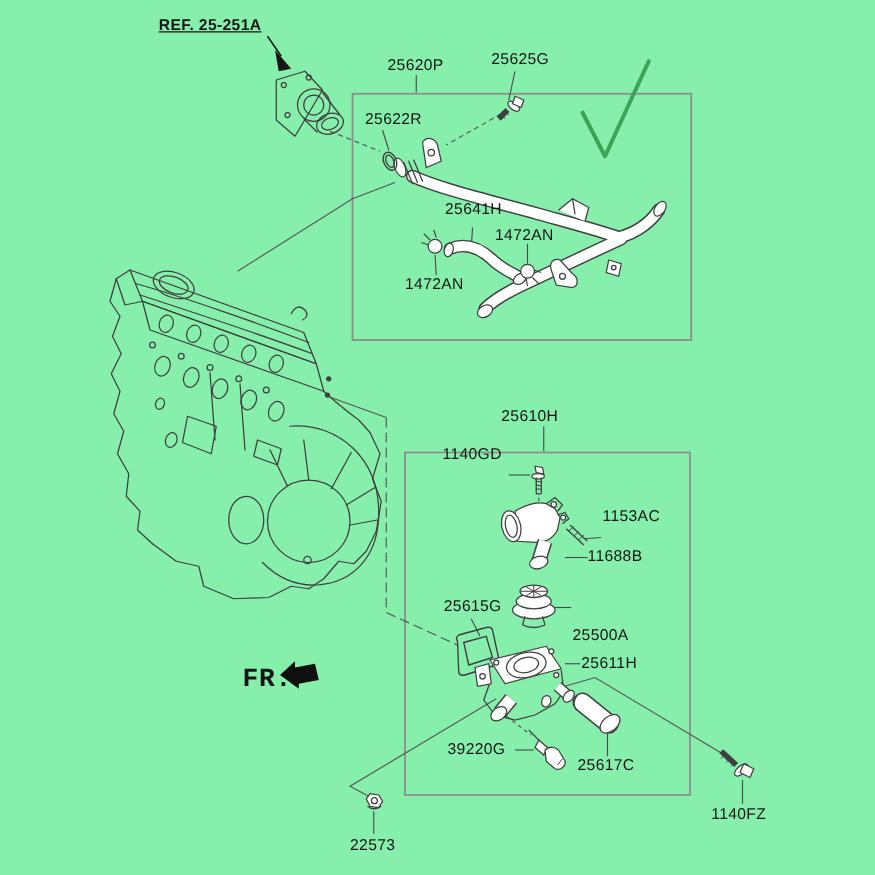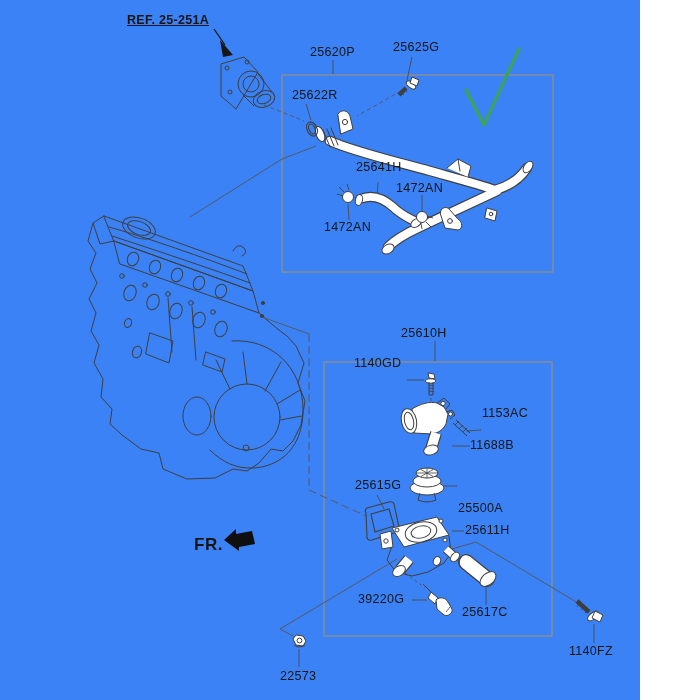--- a/index.html
+++ b/index.html
@@ -1,26 +1,26 @@
 <!DOCTYPE html>
 <html><head>
 <meta charset="utf-8">
 <style>
   html,body{margin:0;padding:0;background:#ffffff;}
   .canvas{
-    position:relative;width:640px;height:700px;background:#3b82f6;overflow:hidden;
+    position:relative;width:700px;height:700px;background:#86efac;overflow:hidden;
     font-family:"Liberation Sans", sans-serif;
   }
   .art{position:absolute;left:0;top:0;}
   .lbl{
     position:absolute;font-size:12.5px;line-height:14px;color:#161616;
     white-space:nowrap;letter-spacing:0.3px;
   }
   .lbl.ref{font-weight:bold;text-decoration:underline;}
-  .lbl.fr{font-weight:bold;font-size:17px;letter-spacing:0.6px;}
+  .lbl.fr{font-weight:bold;font-size:21px;letter-spacing:0.6px;font-family:Liberation Mono, monospace;}
 </style>
 </head>
 <body>
 
 <div class="canvas">
 
 <svg class="art" width="700" height="700" viewBox="0 0 700 700">
 
   <rect x="282" y="75" width="271" height="197" fill="none" stroke="#8d8d8d" stroke-width="1.4"></rect>
   <rect x="324" y="362" width="228" height="274" fill="none" stroke="#8d8d8d" stroke-width="1.4"></rect>

